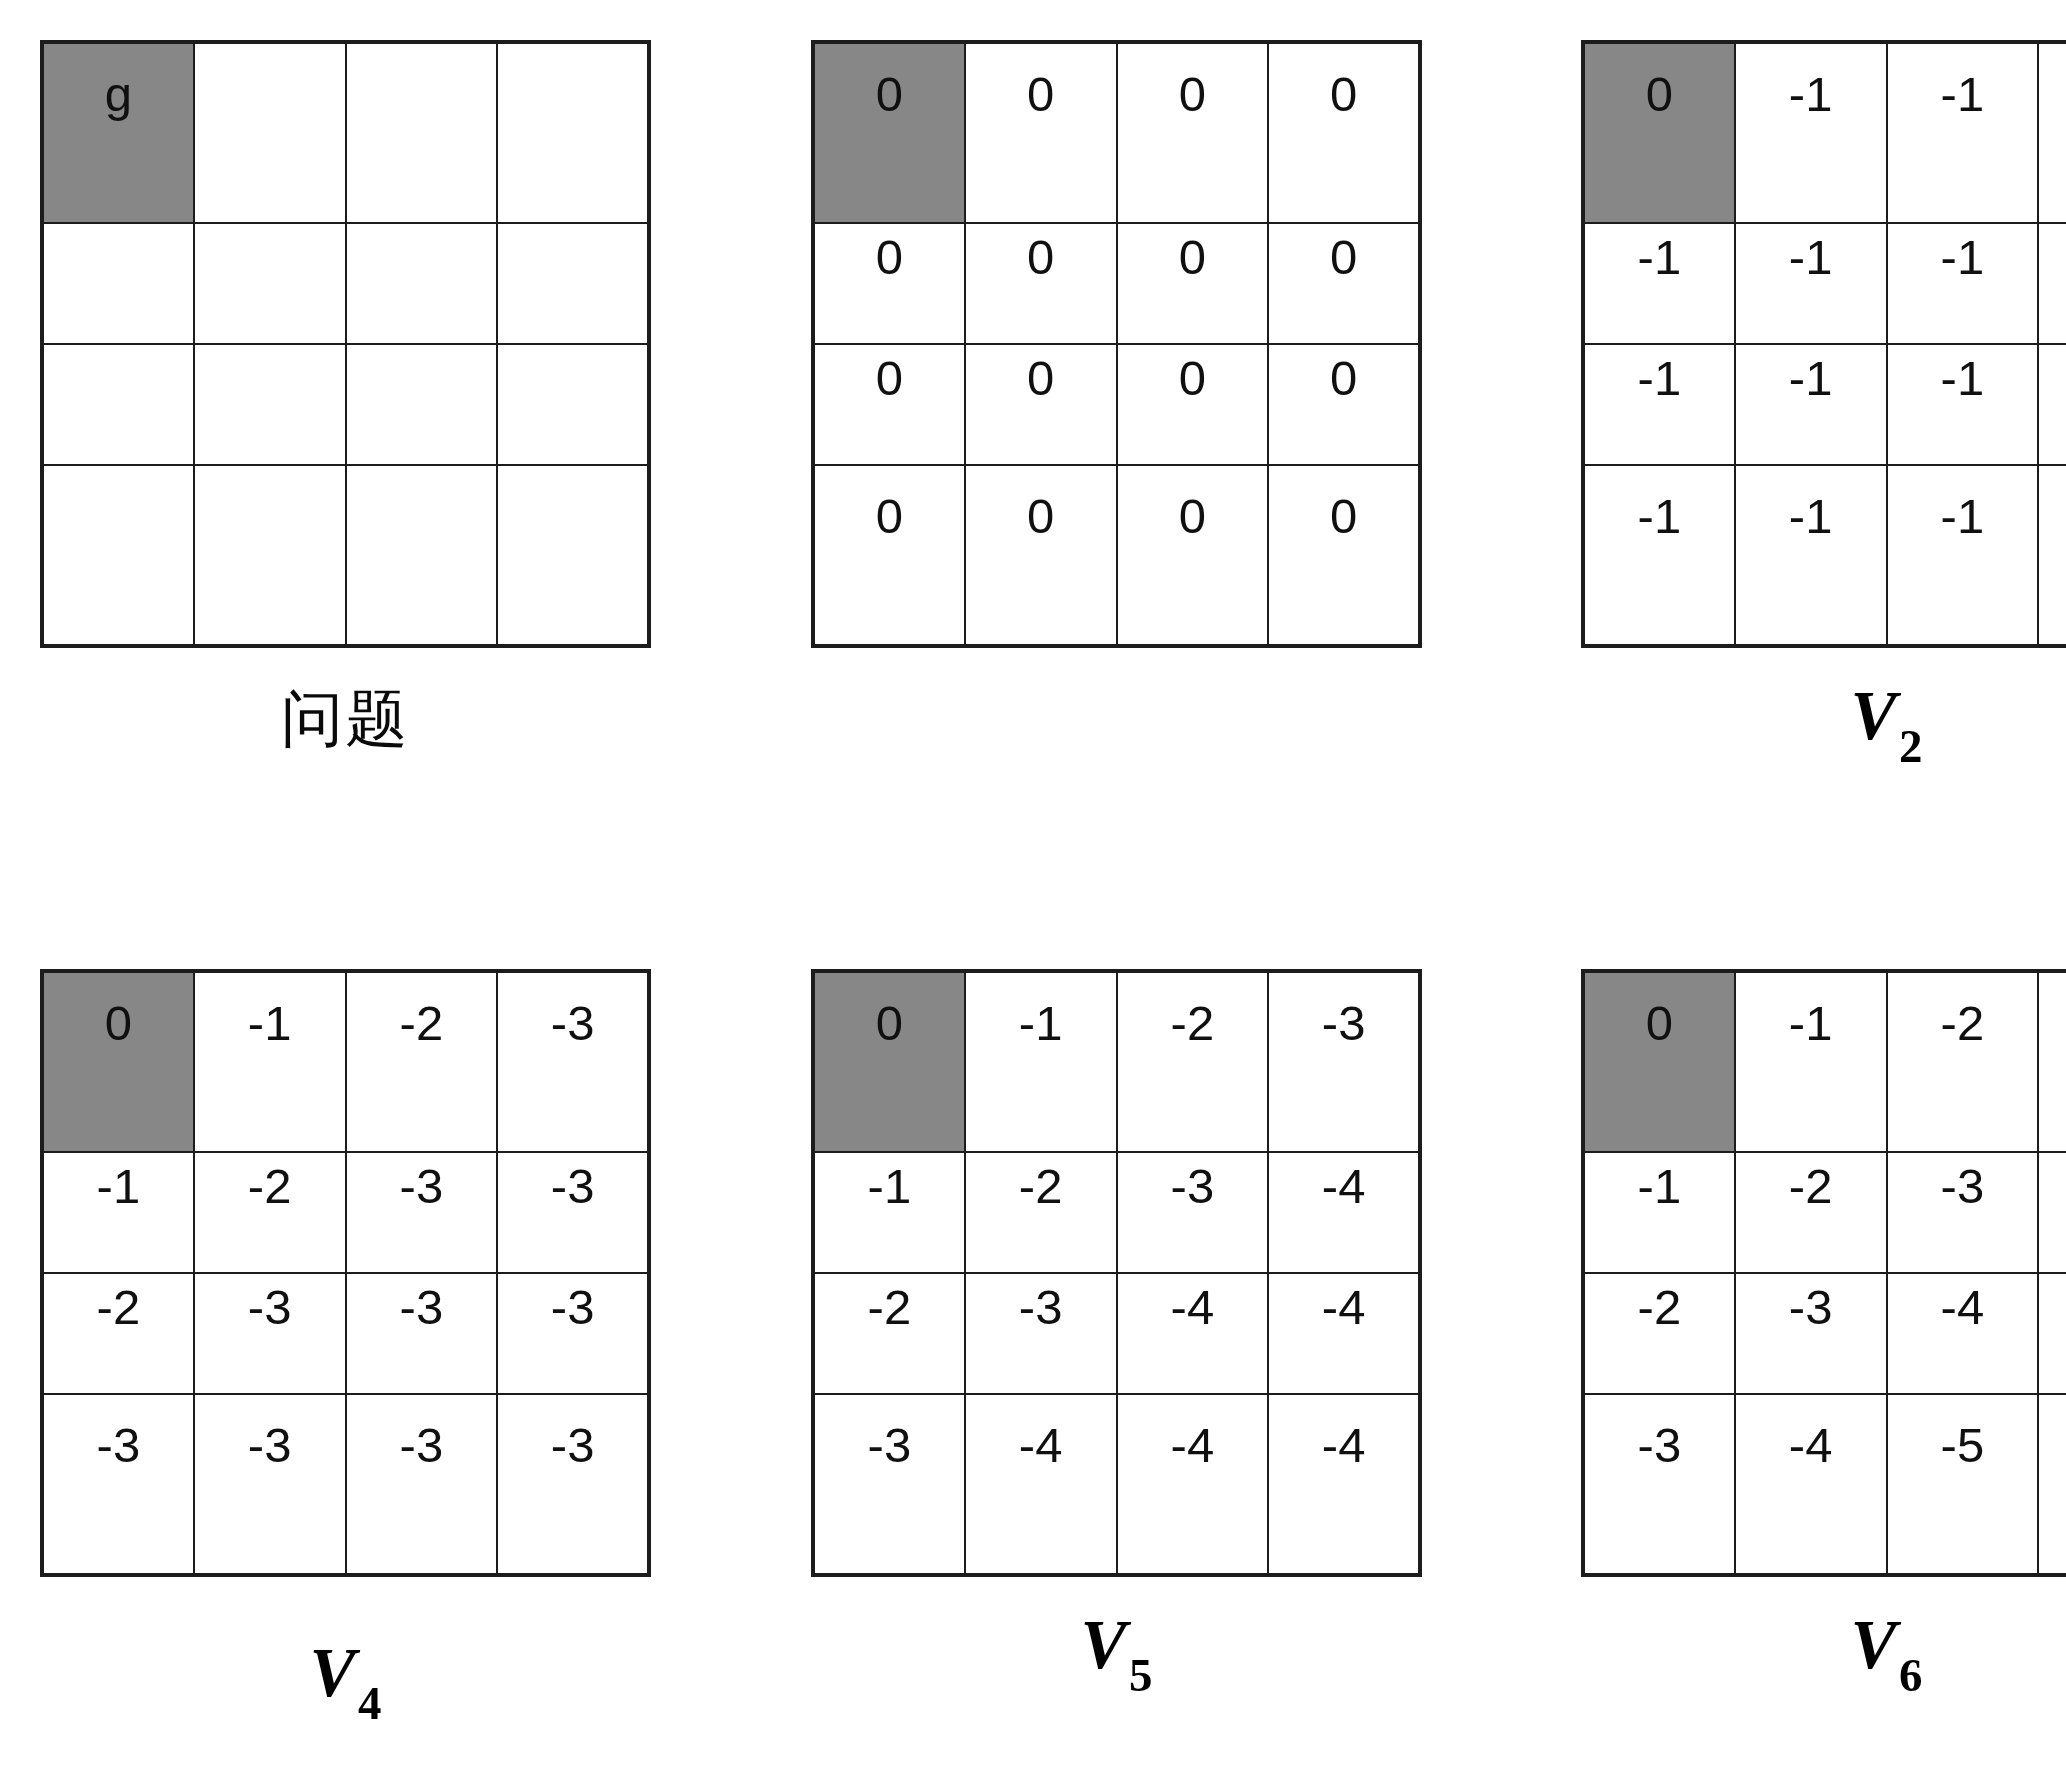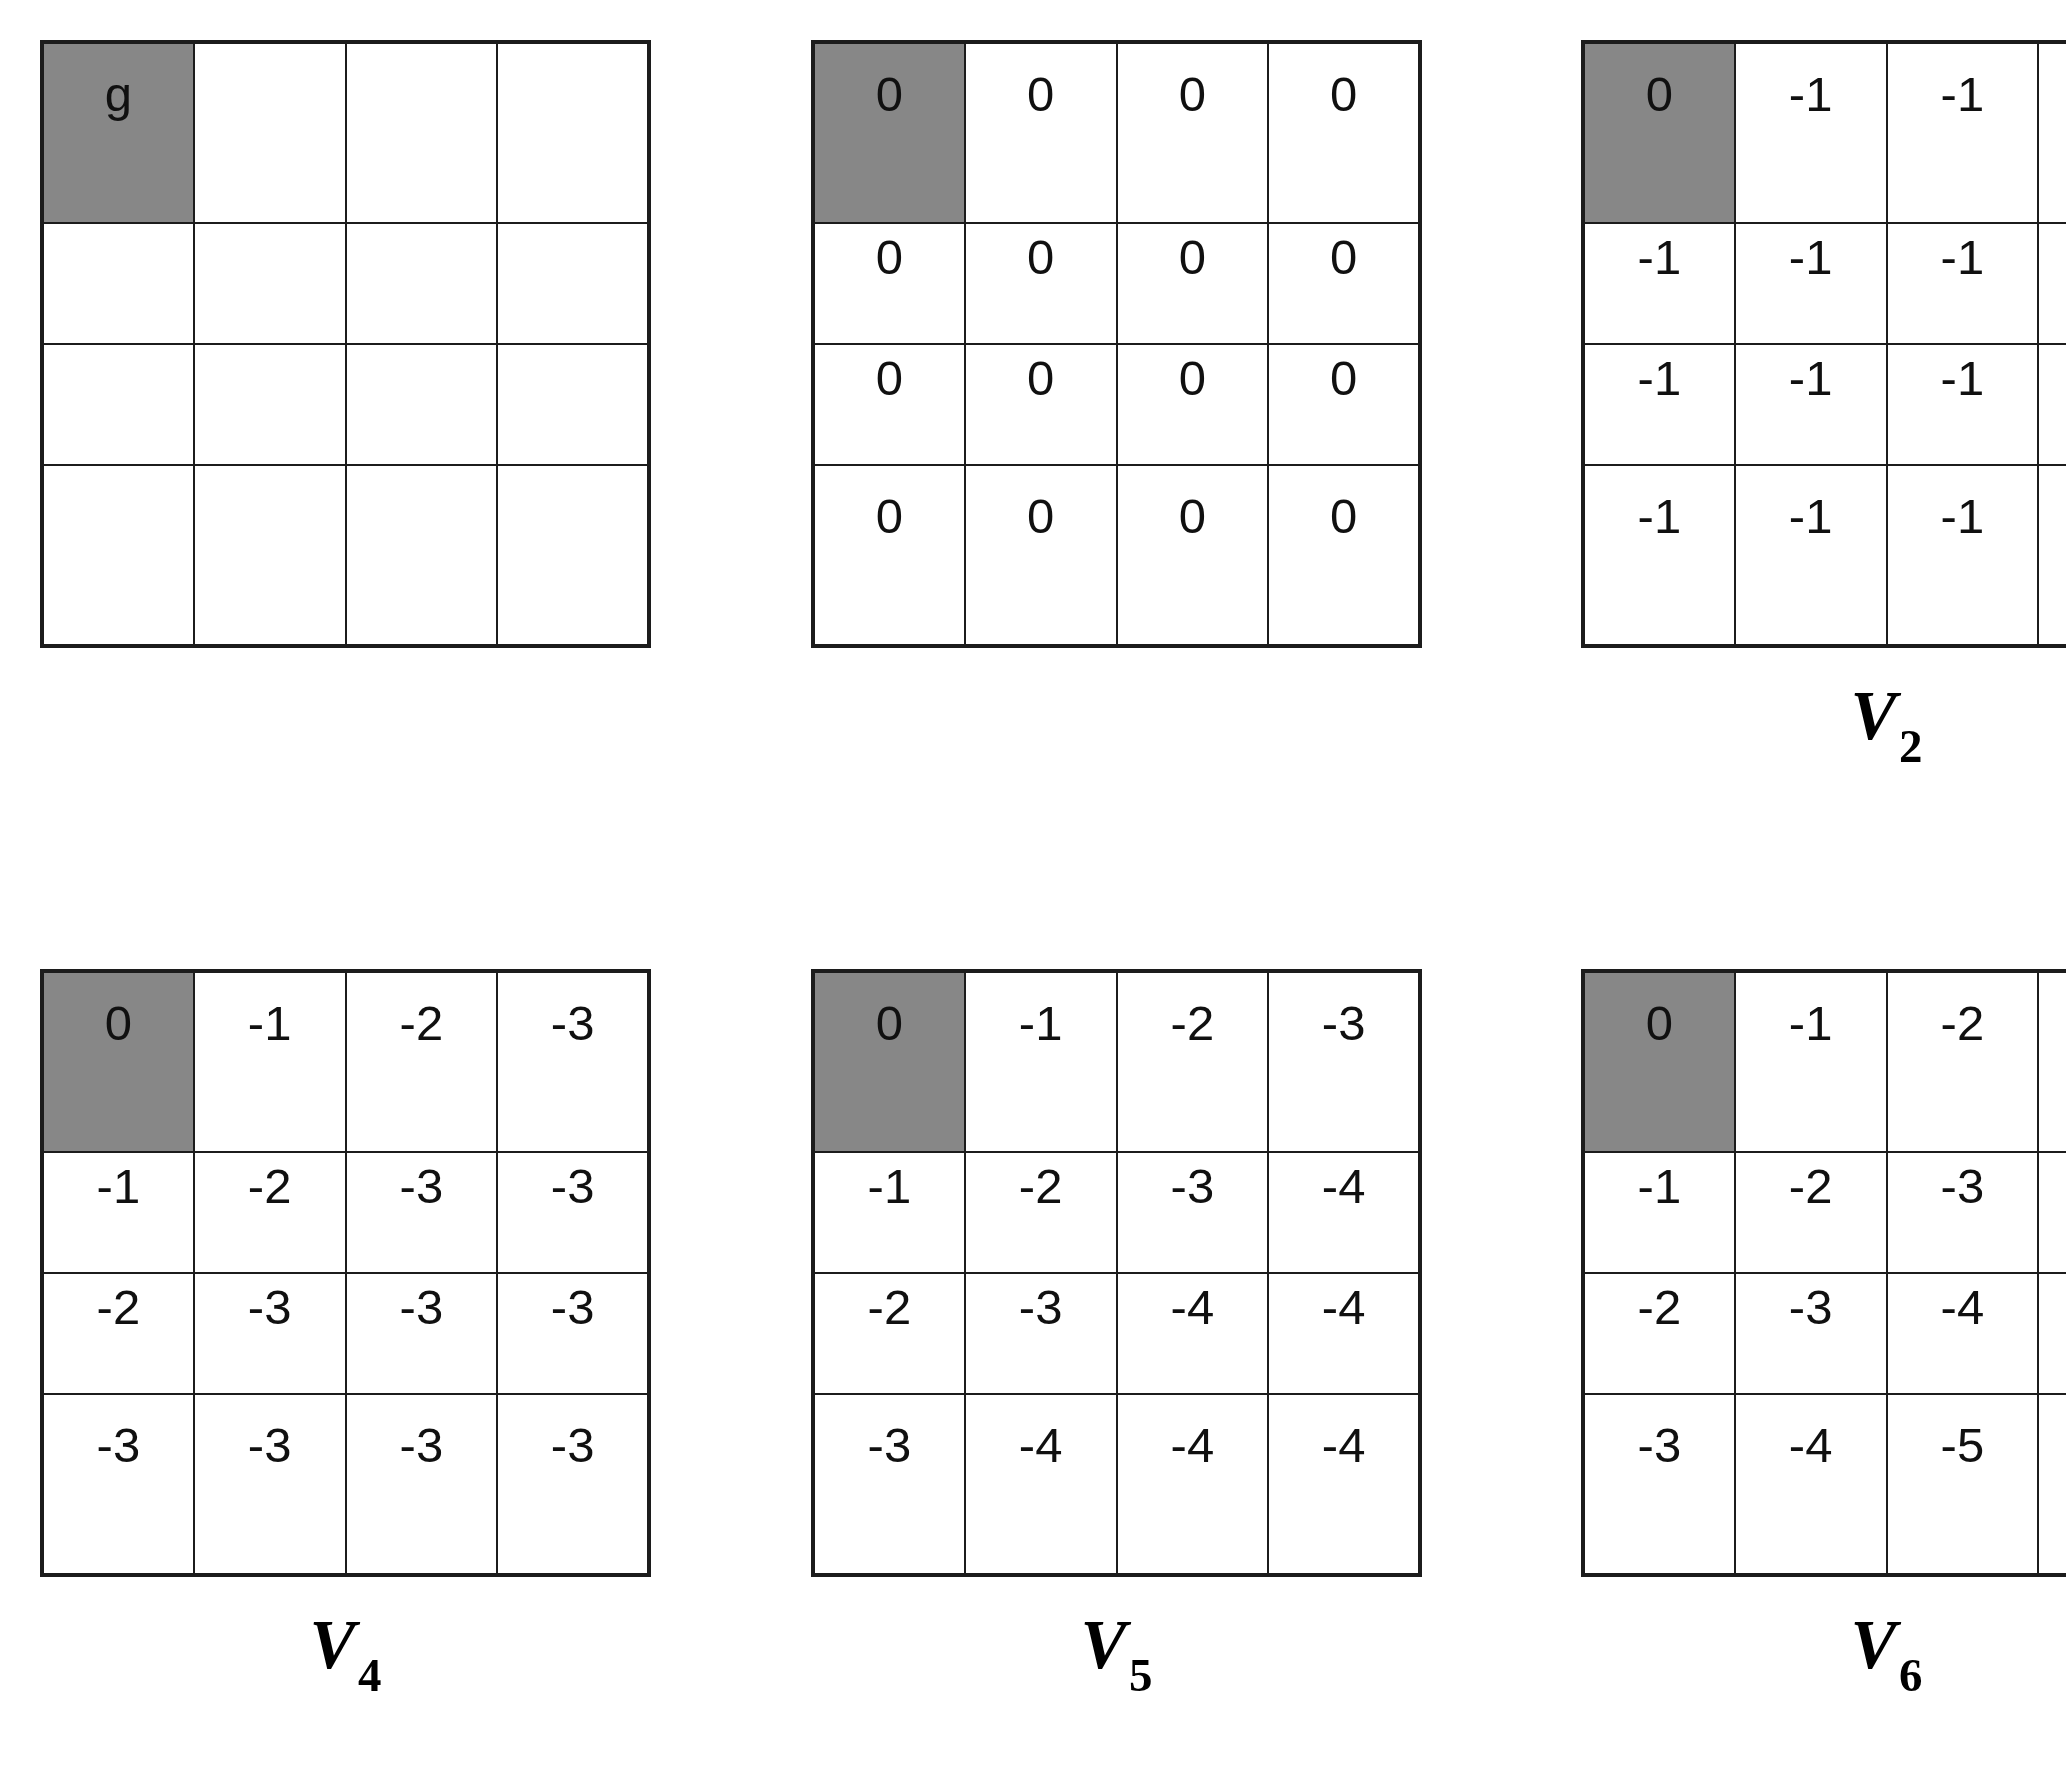--- a/index.html
+++ b/index.html
@@ -154,20 +154,21 @@
             </td>
             <td>
               <span class="cellval"></span>
             </td>
             <td>
               <span class="cellval"></span>
             </td>
           </tr>
         </tbody>
       </table>
+      <div class="caption cjk" style="top: 637px;"><span>问题</span></div>
     </div>
     <div class="panel" style="left: 811px; top: 40px; width: 611px; height: 782px;">
       <table class="grid" style="width: 611px; height: 608px;">
         <tbody>
           <tr>
             <td class="goal" style="background: rgb(135, 135, 135);">
               <span class="cellval">0</span>
             </td>
             <td>
               <span class="cellval">0</span>
@@ -341,21 +342,21 @@
             </td>
             <td>
               <span class="cellval">-3</span>
             </td>
             <td>
               <span class="cellval">-3</span>
             </td>
           </tr>
         </tbody>
       </table>
-      <div class="caption vlabel" style="top: 637px;"><span>V</span><span class="sub">4</span></div>
+      <div class="caption vlabel" style="top: 665px;"><span>V</span><span class="sub">4</span></div>
     </div>
     <div class="panel" style="left: 811px; top: 969px; width: 611px; height: 782px;">
       <table class="grid" style="width: 611px; height: 608px;">
         <tbody>
           <tr>
             <td class="goal" style="background: rgb(135, 135, 135);">
               <span class="cellval">0</span>
             </td>
             <td>
               <span class="cellval">-1</span>

